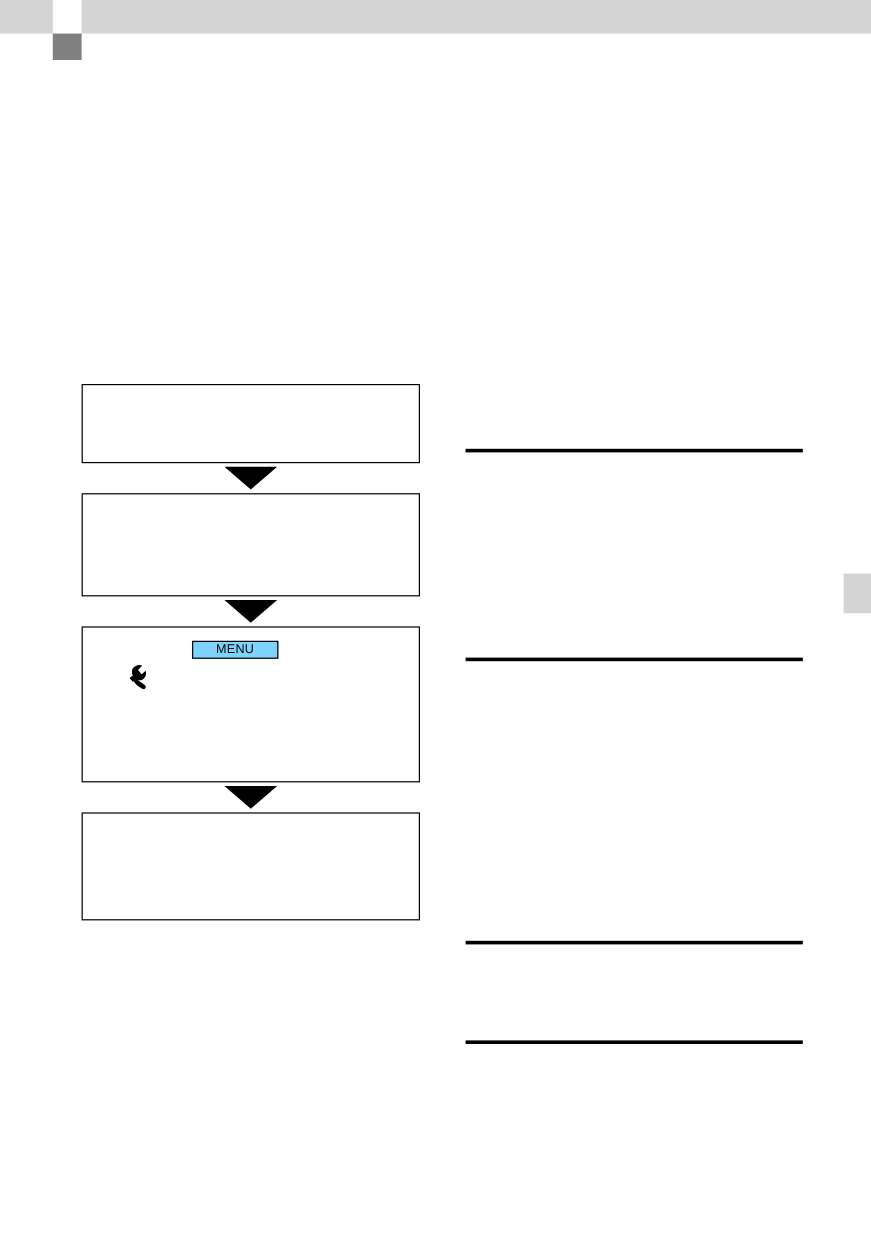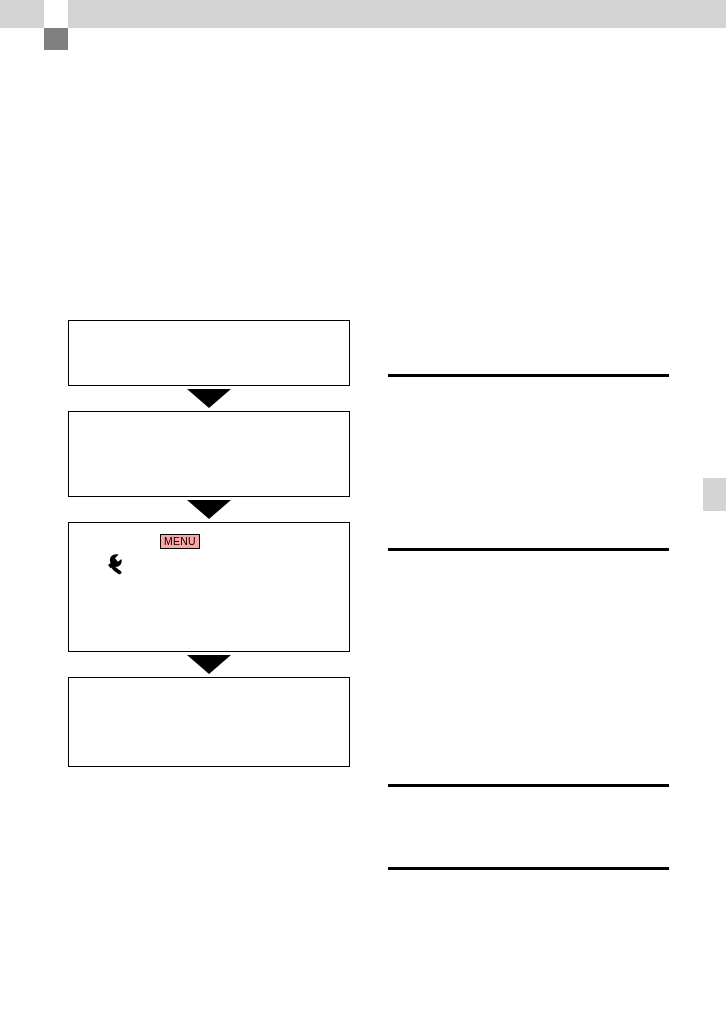--- a/index.html
+++ b/index.html
@@ -89,27 +89,27 @@
     border-right: 22px solid transparent;
     border-top: 19px solid #000000;
   }
 
   
   .menu-key {
     position: absolute;
     left: 91px;
     top: 11px;
     box-sizing: border-box;
-    padding: 0 3px;
+    padding: 0 19px;
     border: 1.5px solid #000000;
     font-size: 10.5px;
     line-height: 13px;
     letter-spacing: 0.2px;
     font-family: "Liberation Sans", sans-serif;
-    background: #fca5a5;
+    background: #7dd3fc;
     color: #000000;
     white-space: nowrap;
     text-align: right;
   }
   .wrench-wrap {
     position: absolute;
     left: 36px;
     top: 30px;
     width: 22px;
     height: 22px;

